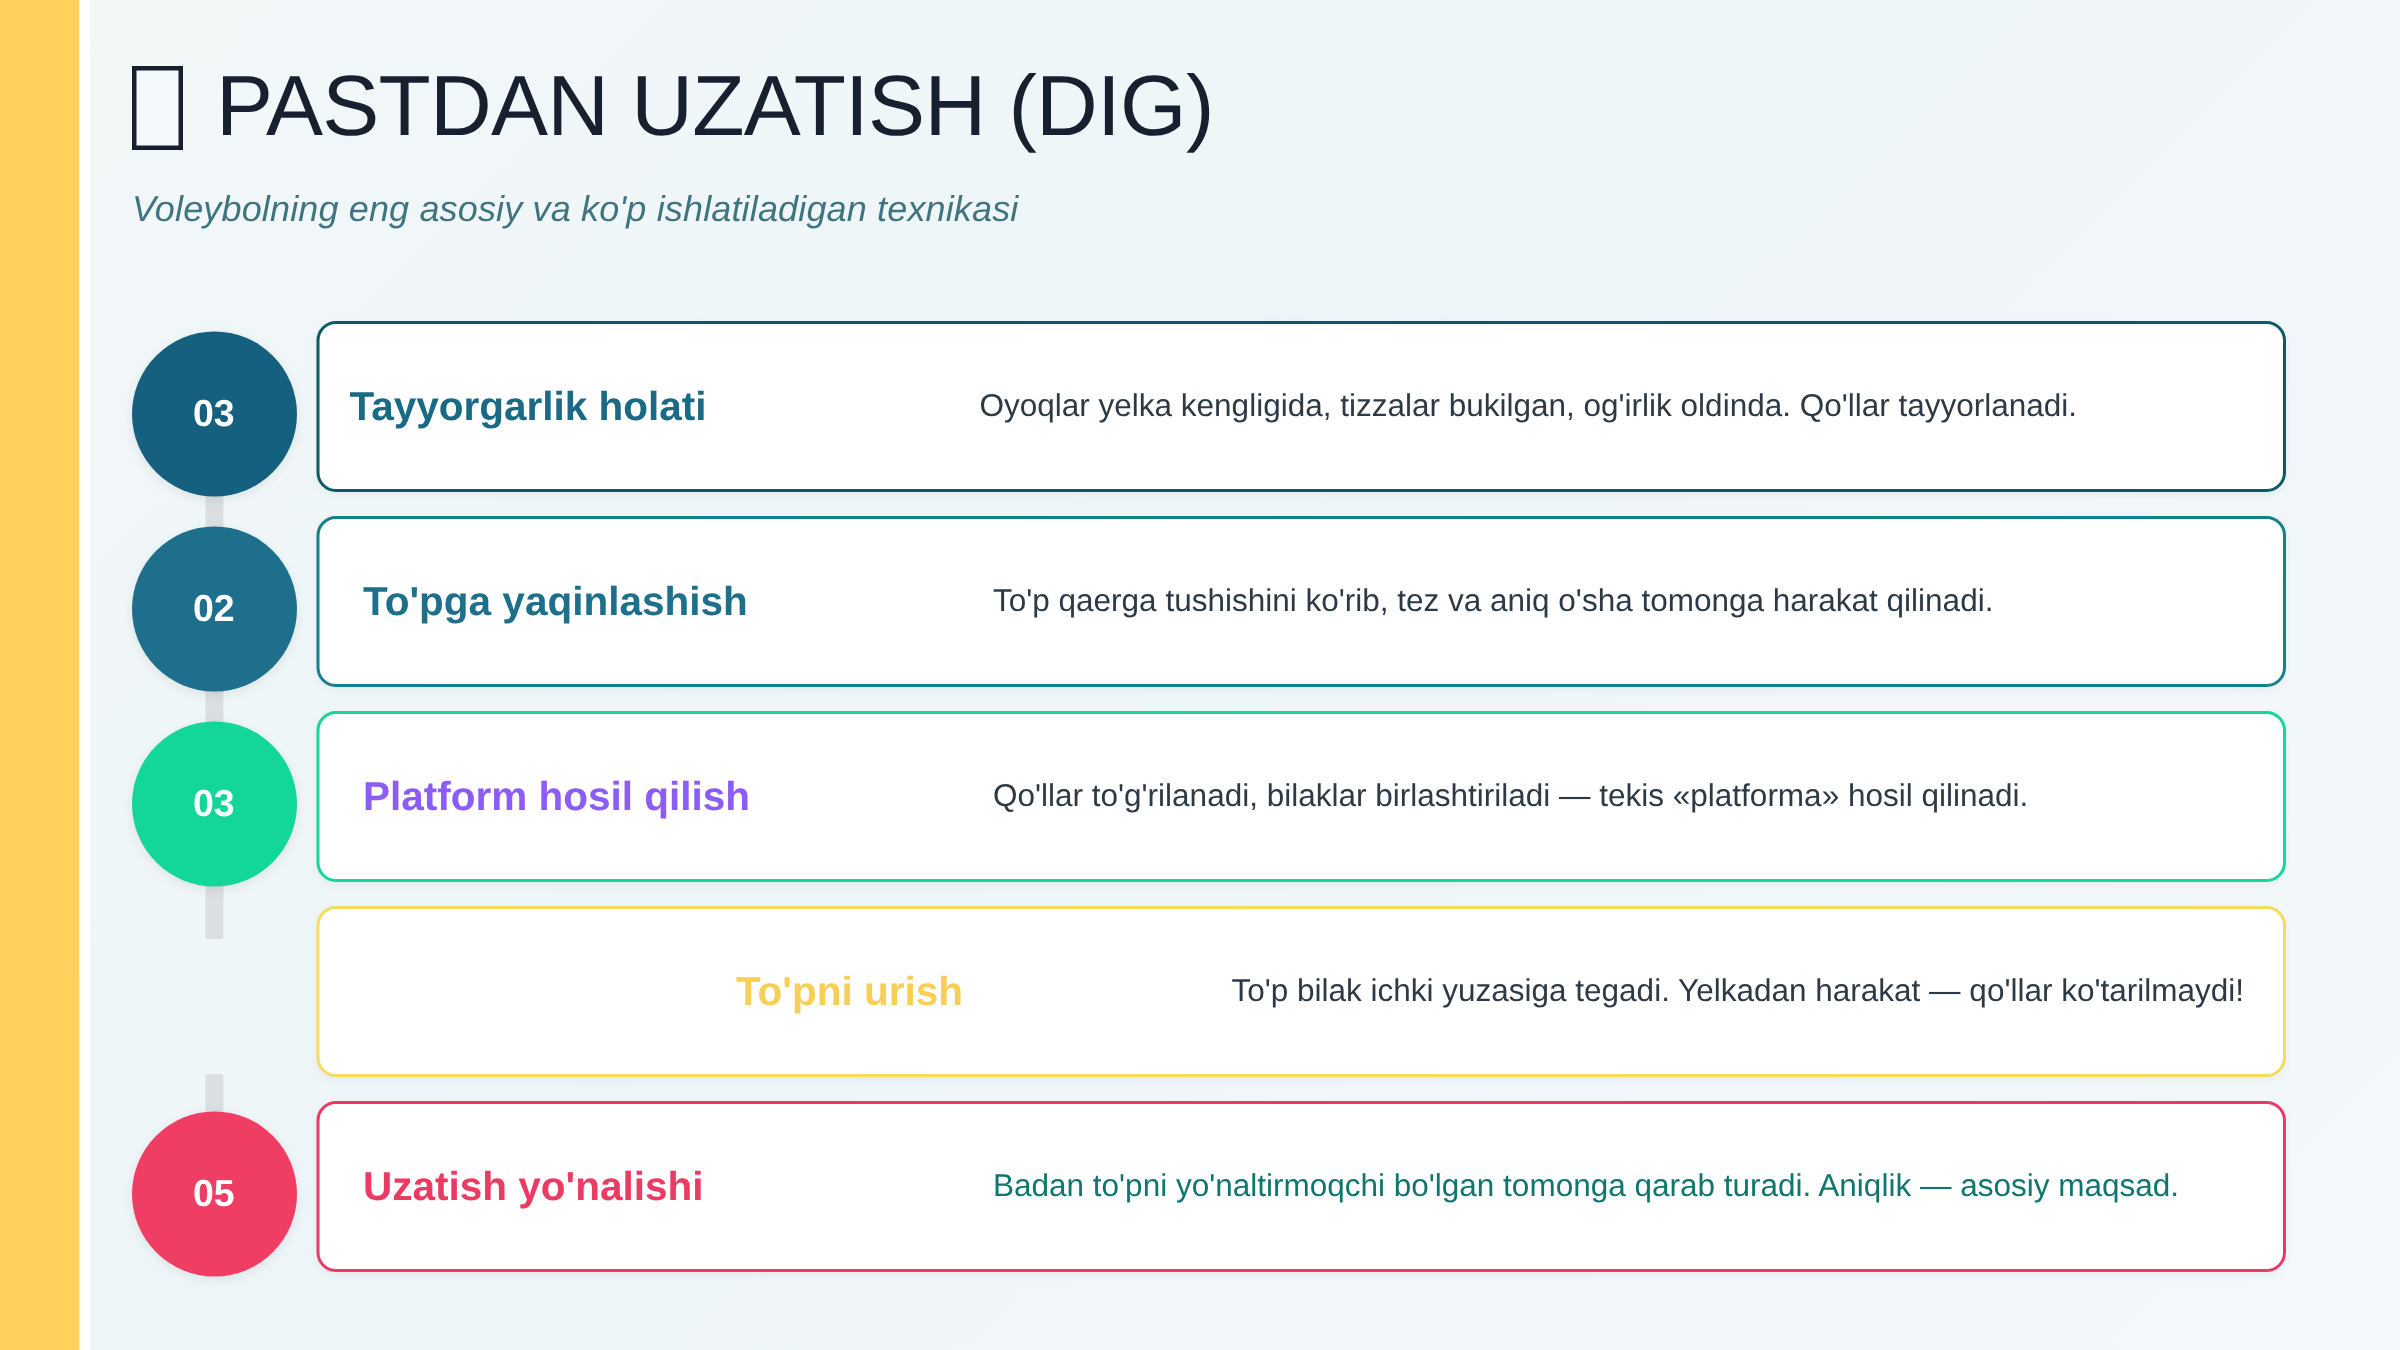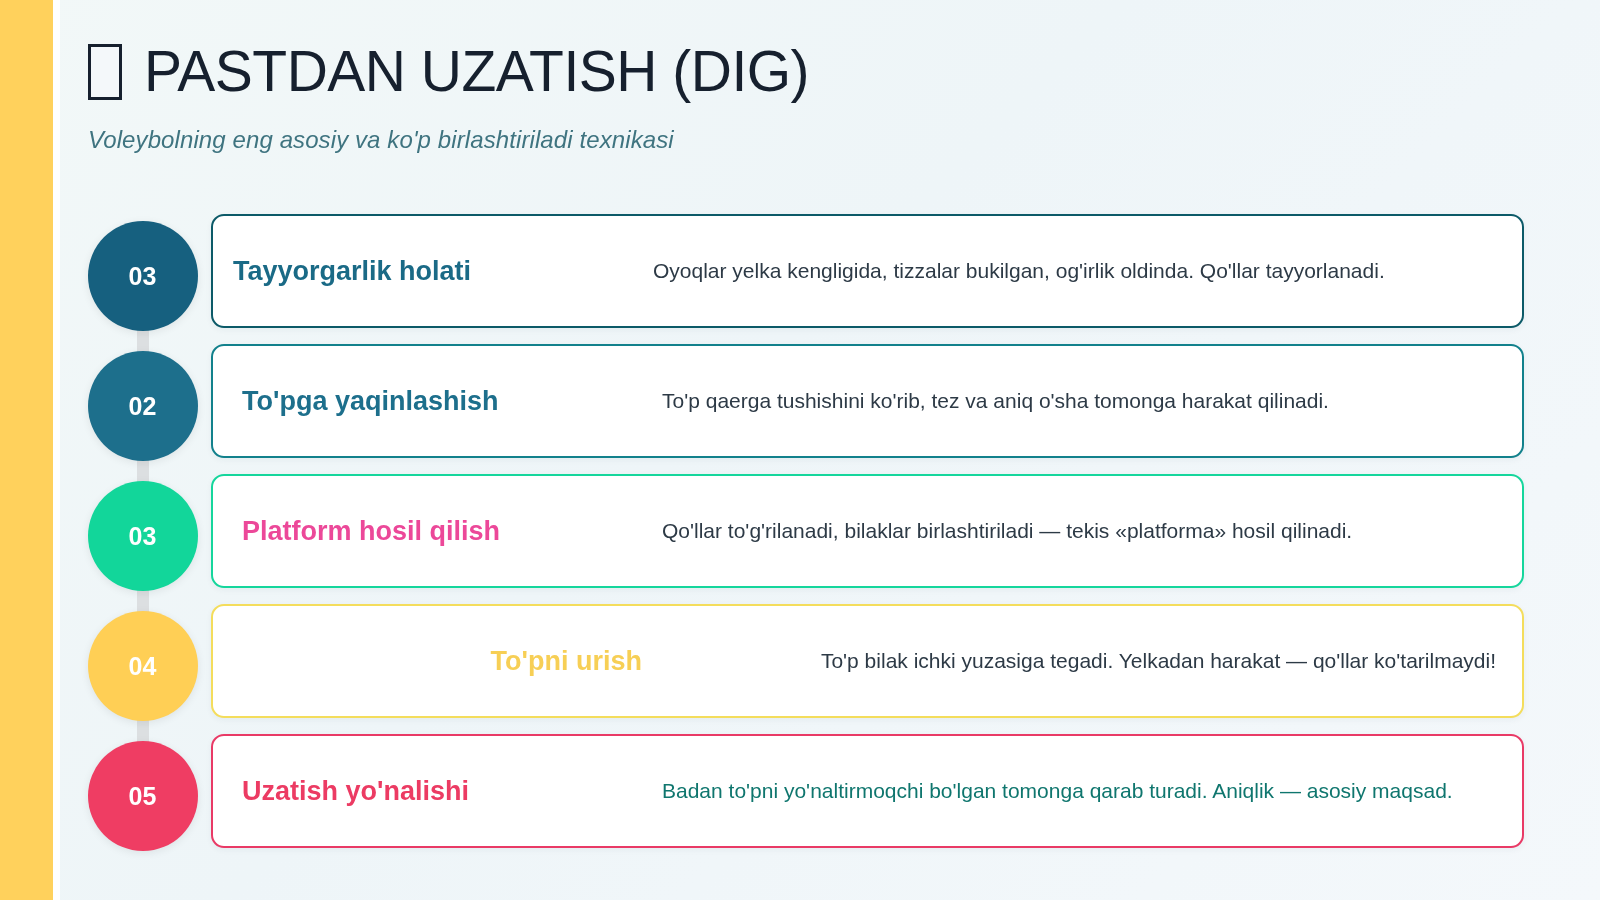--- a/index.html
+++ b/index.html
@@ -93,21 +93,21 @@
 <div class="page">
 
   <div class="side-stripe"></div>
   <div class="stripe-gap"></div>
 
   <div class="header">
     <div class="title-row">
       <span class="title-icon"></span>
       <span class="page-title">PASTDAN UZATISH (DIG)</span>
     </div>
-    <div class="page-subtitle">Voleybolning eng asosiy va ko'p birlashtiriladi texnikasi</div>
+    <div class="page-subtitle">Voleybolning eng asosiy va ko'p ishlatiladigan texnikasi</div>
   </div>
 
   <div class="timeline" id="timeline">
       <div class="row">
         <div class="badge-col">
           <div class="badge" style="background: rgb(22, 96, 127);">03</div>
         </div>
         <div class="card" style="border-color: rgb(12, 90, 104); padding-left: 20px;">
           <div class="card-title" style="color: rgb(26, 106, 134);">Tayyorgarlik holati</div>
           <div class="card-desc" style="color: rgb(45, 58, 70);">Oyoqlar yelka kengligida, tizzalar bukilgan, og'irlik oldinda. Qo'llar tayyorlanadi.</div>
@@ -122,28 +122,27 @@
           <div class="card-title" style="color: rgb(29, 111, 140);">To'pga yaqinlashish</div>
           <div class="card-desc" style="color: rgb(45, 58, 70);">To'p qaerga tushishini ko'rib, tez va aniq o'sha tomonga harakat qilinadi.</div>
         </div>
       </div>
       <div class="row">
         <div class="badge-col">
           <div class="connector" style="background: rgb(220, 223, 225);"></div>
           <div class="badge" style="background: rgb(18, 214, 154);">03</div>
         </div>
         <div class="card" style="border-color: rgb(21, 214, 156);">
-          <div class="card-title" style="color: #ec4899;">Platform hosil qilish</div>
+          <div class="card-title" style="color: #8b5cf6;">Platform hosil qilish</div>
           <div class="card-desc" style="color: rgb(45, 58, 70);">Qo'llar to'g'rilanadi, bilaklar birlashtiriladi — tekis «platforma» hosil qilinadi.</div>
         </div>
       </div>
       <div class="row">
         <div class="badge-col">
           <div class="connector" style="background: rgb(220, 223, 225);"></div>
-          <div class="badge" style="background: rgb(255, 207, 85);">04</div>
         </div>
         <div class="card" style="border-color: rgb(244, 221, 92); text-align: right;">
           <div class="card-title" style="color: rgb(247, 207, 85);">To'pni urish</div>
           <div class="card-desc" style="color: rgb(45, 58, 70);">To'p bilak ichki yuzasiga tegadi. Yelkadan harakat — qo'llar ko'tarilmaydi!</div>
         </div>
       </div>
       <div class="row">
         <div class="badge-col">
           <div class="connector" style="background: rgb(220, 223, 225);"></div>
           <div class="badge" style="background: rgb(239, 61, 99);">05</div>

